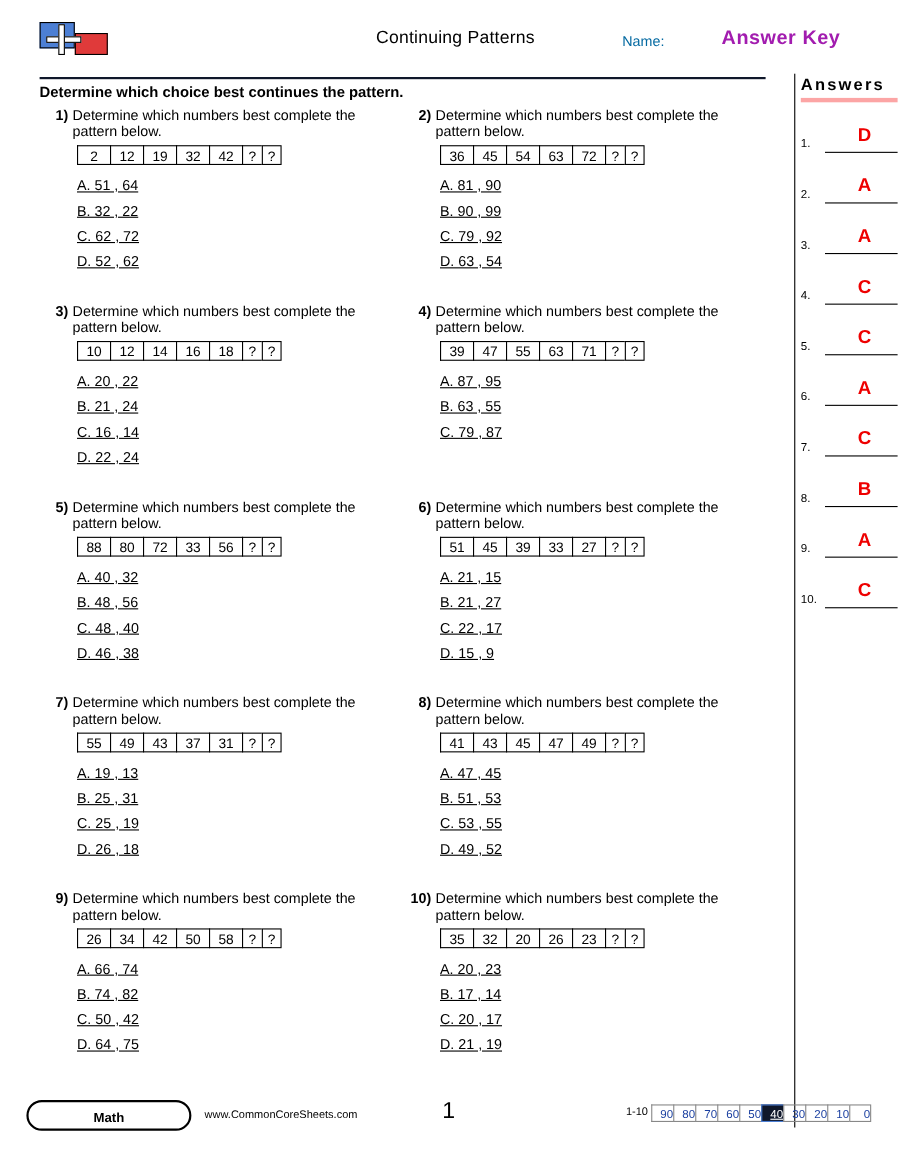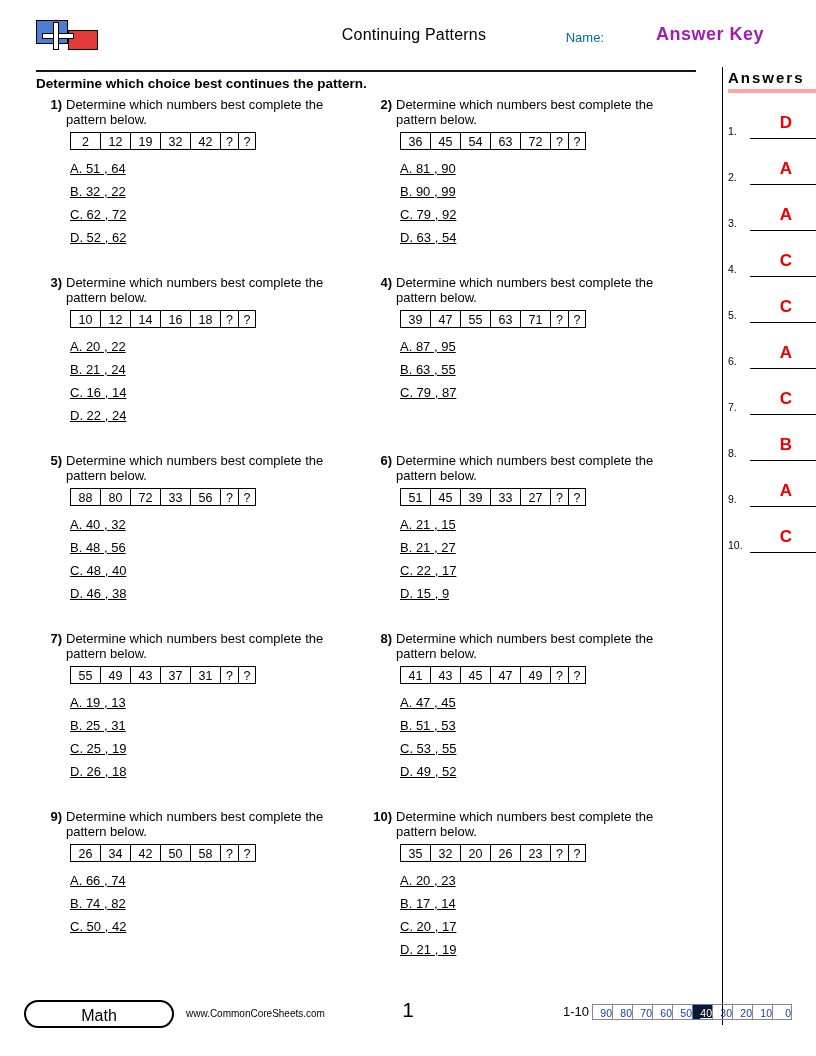--- a/index.html
+++ b/index.html
@@ -229,22 +229,22 @@
   .math-pill {
     position: absolute;
     left: 0;
     top: 2px;
     width: 150px;
     height: 28px;
     border: 2px solid #000;
     border-radius: 14px;
     text-align: center;
     line-height: 28px;
-    font-size: 16px;
-    font-weight: normal;
+    font-size: 12px;
+    font-weight: bold;
     box-sizing: border-box;
   }
   .site {
     position: absolute;
     left: 162px;
     top: 10px;
     font-size: 10px;
   }
   .pageno {
     position: absolute;
@@ -258,21 +258,21 @@
     position: absolute;
     right: 0;
     top: 6px;
     display: flex;
     align-items: stretch;
     font-size: 10.5px;
   }
   .scale .lbl {
     margin-right: 3px;
     line-height: 16px;
-    font-size: 13px;
+    font-size: 10px;
   }
   .scale .sc {
     border: 1px solid #888;
     border-right: none;
     min-width: 20px;
     height: 16px;
     line-height: 16px;
     text-align: right;
     box-sizing: border-box;
     color: #1a3fa0;
@@ -480,20 +480,21 @@
           <div class="cell">42</div>
           <div class="cell">50</div>
           <div class="cell">58</div>
           <div class="cell q">?</div>
           <div class="cell q">?</div>
         </div>
         <div class="choices">
           <div class="choice">A. 66 , 74</div>
           <div class="choice">B. 74 , 82</div>
           <div class="choice">C. 50 , 42</div>
+          <div class="choice">D. 64 , 75</div>
         </div>
       </div>
 
       <div class="problem">
         <div class="pnum">10)</div>
         <div class="ptext">Determine which numbers best complete the pattern below.</div>
         <div class="seq">
           <div class="cell">35</div>
           <div class="cell">32</div>
           <div class="cell">20</div>

